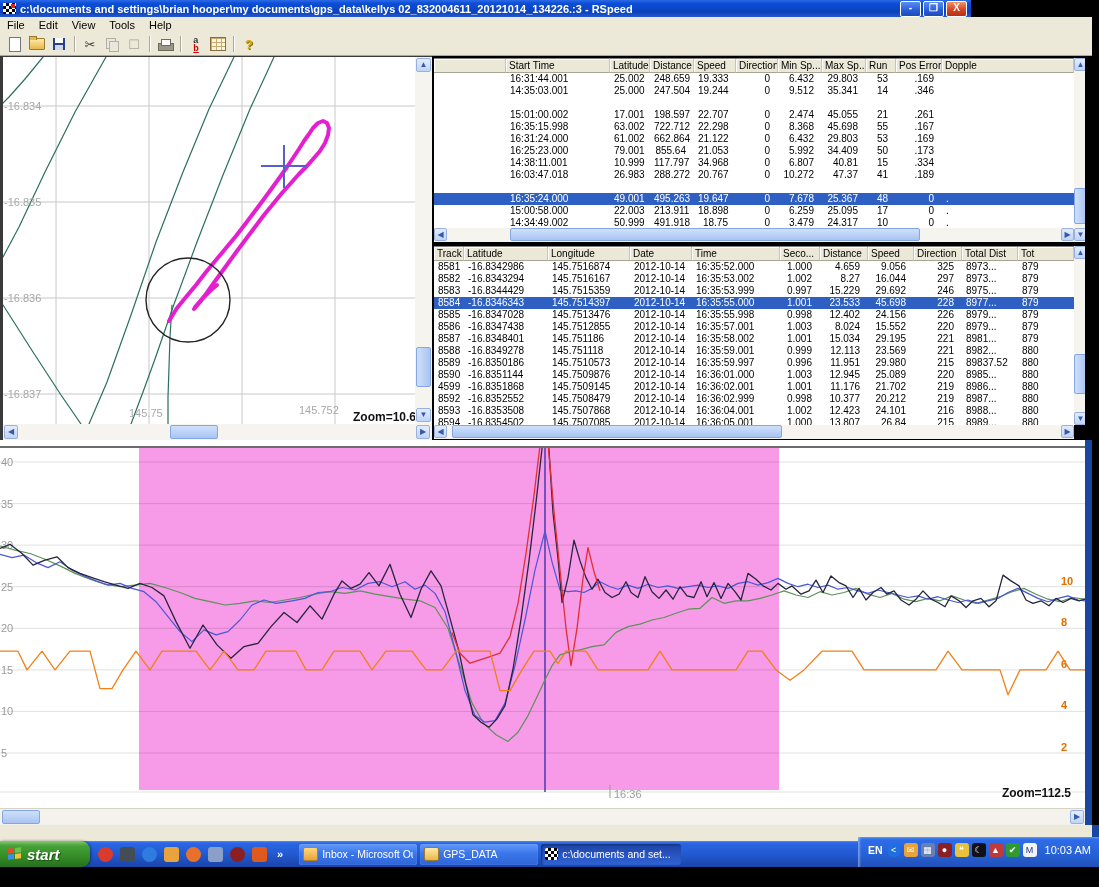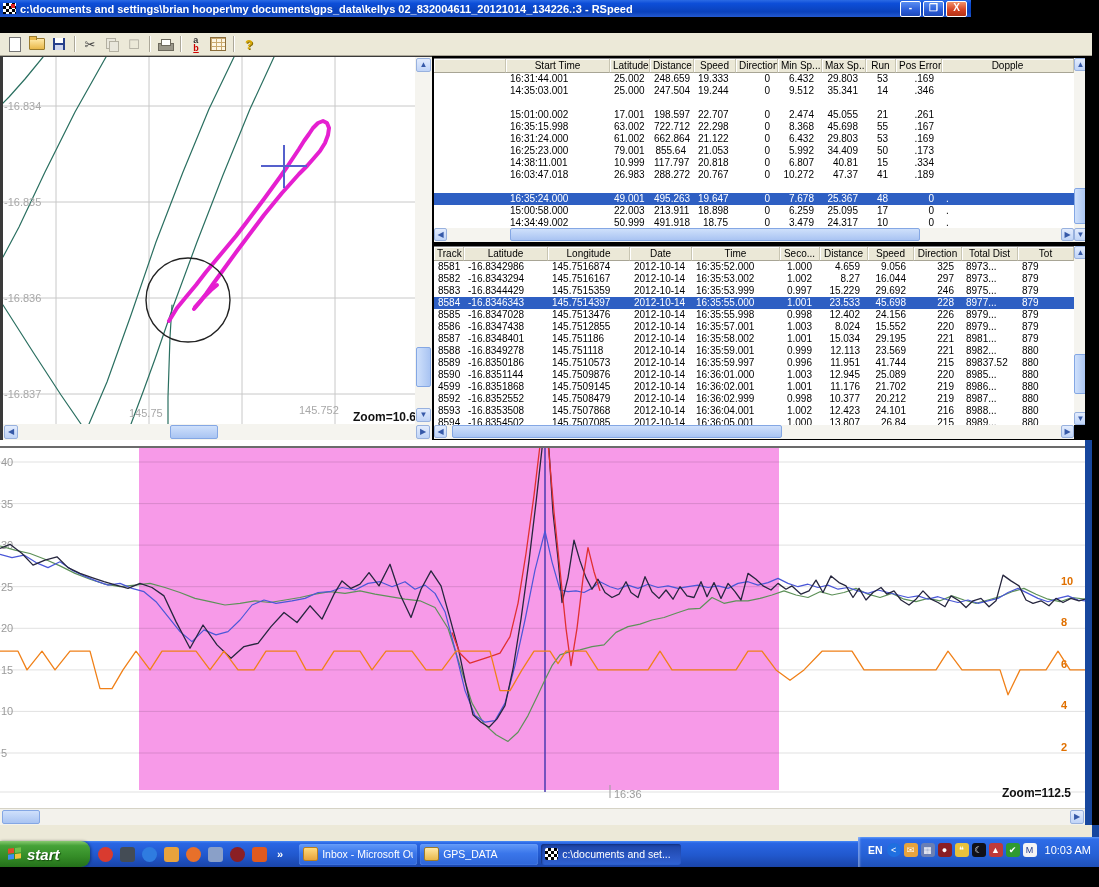--- a/index.html
+++ b/index.html
@@ -54,21 +54,21 @@
   .map-svg{position:absolute;left:0;top:0;}
   
   .sb{position:absolute;background:#f5f4ef;}
   .sb-btn{position:absolute;background:linear-gradient(180deg,#e3ecfd,#c0d4f7);border:1px solid #98b1de;
     border-radius:2px;color:#3659a8;text-align:center;box-sizing:border-box;}
   .sb-thumb{position:absolute;background:linear-gradient(90deg,#cfe0fb,#a9c4f2);border:1px solid #84a7e4;border-radius:2px;box-sizing:border-box;}
   .sb-thumb.h{background:linear-gradient(180deg,#cfe0fb,#a9c4f2);}
   .sb-btn span{font-size:8px;line-height:11px;display:block;}
   
   .gridtbl{position:absolute;background:#fff;overflow:hidden;border-top:1px solid #808080;}
-  .thead{display:flex;height:14px;background:#ebe8d7;text-align:center;}
+  .thead{display:flex;height:14px;background:#ebe8d7;}
   .th{box-sizing:border-box;border-right:1px solid #c8c5b2;border-bottom:1px solid #a8a595;
     box-shadow:inset 0 1px 0 #fff,inset 1px 0 0 #fff;font-size:10px;color:#000;
     padding:1px 3px 0 3px;white-space:nowrap;overflow:hidden;}
   .tr{display:flex;height:12px;}
   .tr.sel{background:#2e5fc3;color:#fff;}
   .td{box-sizing:border-box;font-size:10px;white-space:nowrap;overflow:hidden;padding:0 8px 0 4px;}
   .td.a-r{text-align:right;}
   
   .chart-panel{position:absolute;left:0;top:440px;width:1085px;height:368px;background:#fff;}
   .chart-zoom{position:absolute;right:14px;top:346px;font-size:12px;font-weight:bold;color:#111;}
@@ -123,20 +123,27 @@
   <div class="titlebar">
     <span class="app-icon"></span>
     <span class="title-text">c:\documents and settings\brian hooper\my documents\gps_data\kellys 02_832004611_20121014_134226.:3 - RSpeed</span>
     <span class="winbtns">
       <span class="winbtn">-</span>
       <span class="winbtn">❐</span>
       <span class="winbtn close">X</span>
     </span>
   </div>
 
+  <div class="menubar">
+    <span class="menu-item">File</span>
+    <span class="menu-item">Edit</span>
+    <span class="menu-item">View</span>
+    <span class="menu-item">Tools</span>
+    <span class="menu-item">Help</span>
+  </div>
 
   <div class="toolbar">
     <span class="tb-btn">
         <span class="ic-page"></span>
       </span>
     <span class="tb-btn">
         <span class="ic-folder"></span>
       </span>
     <span class="tb-btn">
         <span class="ic-save"></span>
@@ -323,21 +330,21 @@
         <div class="td a-r" style="width:44px">34.409</div>
         <div class="td a-r" style="width:30px">50</div>
         <div class="td a-r" style="width:46px">.173</div>
         <div class="td a-l" style="width:132px"></div>
       </div>
       <div class="tr">
         <div class="td a-l" style="width:72px"></div>
         <div class="td a-l" style="width:104px">14:38:11.001</div>
         <div class="td a-r" style="width:40px">10.999</div>
         <div class="td a-r" style="width:44px">117.797</div>
-        <div class="td a-r" style="width:42px">20.818</div>
+        <div class="td a-r" style="width:42px">34.968</div>
         <div class="td a-r" style="width:42px">0</div>
         <div class="td a-r" style="width:44px">6.807</div>
         <div class="td a-r" style="width:44px">40.81</div>
         <div class="td a-r" style="width:30px">15</div>
         <div class="td a-r" style="width:46px">.334</div>
         <div class="td a-l" style="width:132px"></div>
       </div>
       <div class="tr">
         <div class="td a-l" style="width:72px"></div>
         <div class="td a-l" style="width:104px">16:03:47.018</div>
@@ -543,21 +550,21 @@
         <div class="td a-l" style="width:56px">880</div>
       </div>
       <div class="tr">
         <div class="td a-l" style="width:30px">8589</div>
         <div class="td a-l" style="width:84px">-16.8350186</div>
         <div class="td a-l" style="width:82px">145.7510573</div>
         <div class="td a-l" style="width:62px">2012-10-14</div>
         <div class="td a-l" style="width:88px">16:35:59.997</div>
         <div class="td a-r" style="width:40px">0.996</div>
         <div class="td a-r" style="width:48px">11.951</div>
-        <div class="td a-r" style="width:46px">41.744</div>
+        <div class="td a-r" style="width:46px">29.980</div>
         <div class="td a-r" style="width:48px">215</div>
         <div class="td a-l" style="width:56px">89837.52</div>
         <div class="td a-l" style="width:56px">880</div>
       </div>
       <div class="tr">
         <div class="td a-l" style="width:30px">8590</div>
         <div class="td a-l" style="width:84px">-16.8351144</div>
         <div class="td a-l" style="width:82px">145.7509876</div>
         <div class="td a-l" style="width:62px">2012-10-14</div>
         <div class="td a-l" style="width:88px">16:36:01.000</div>

